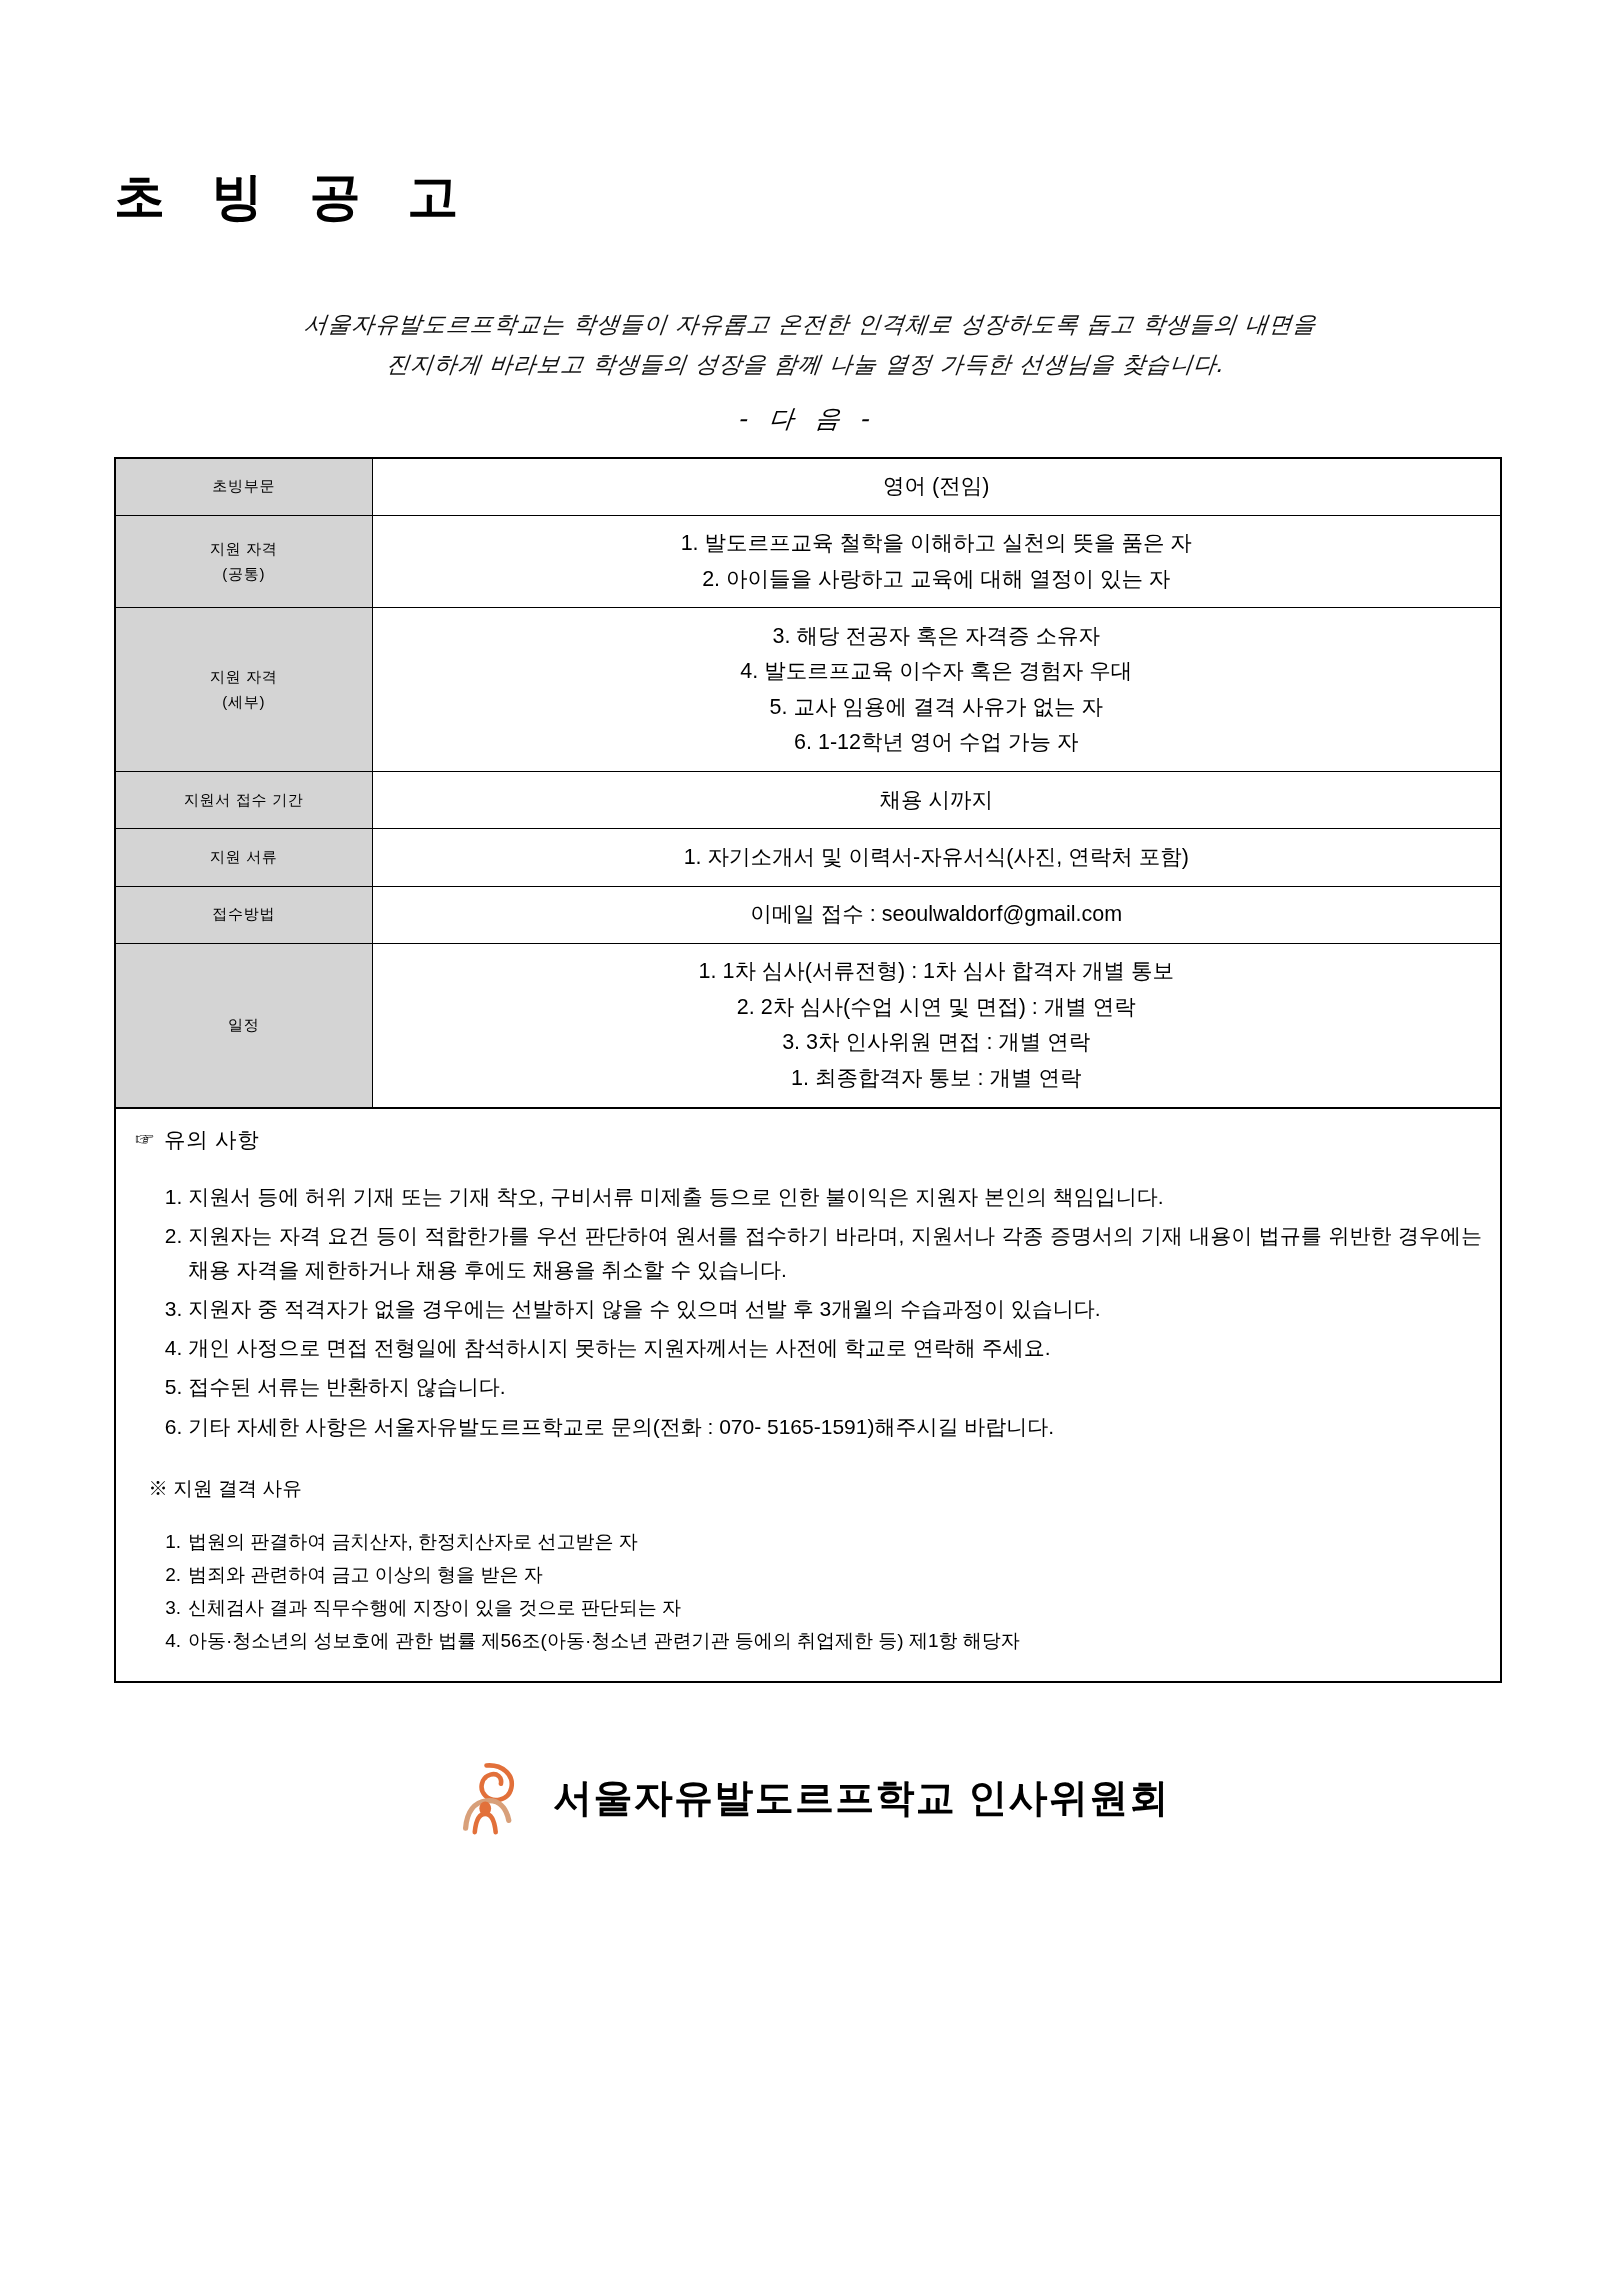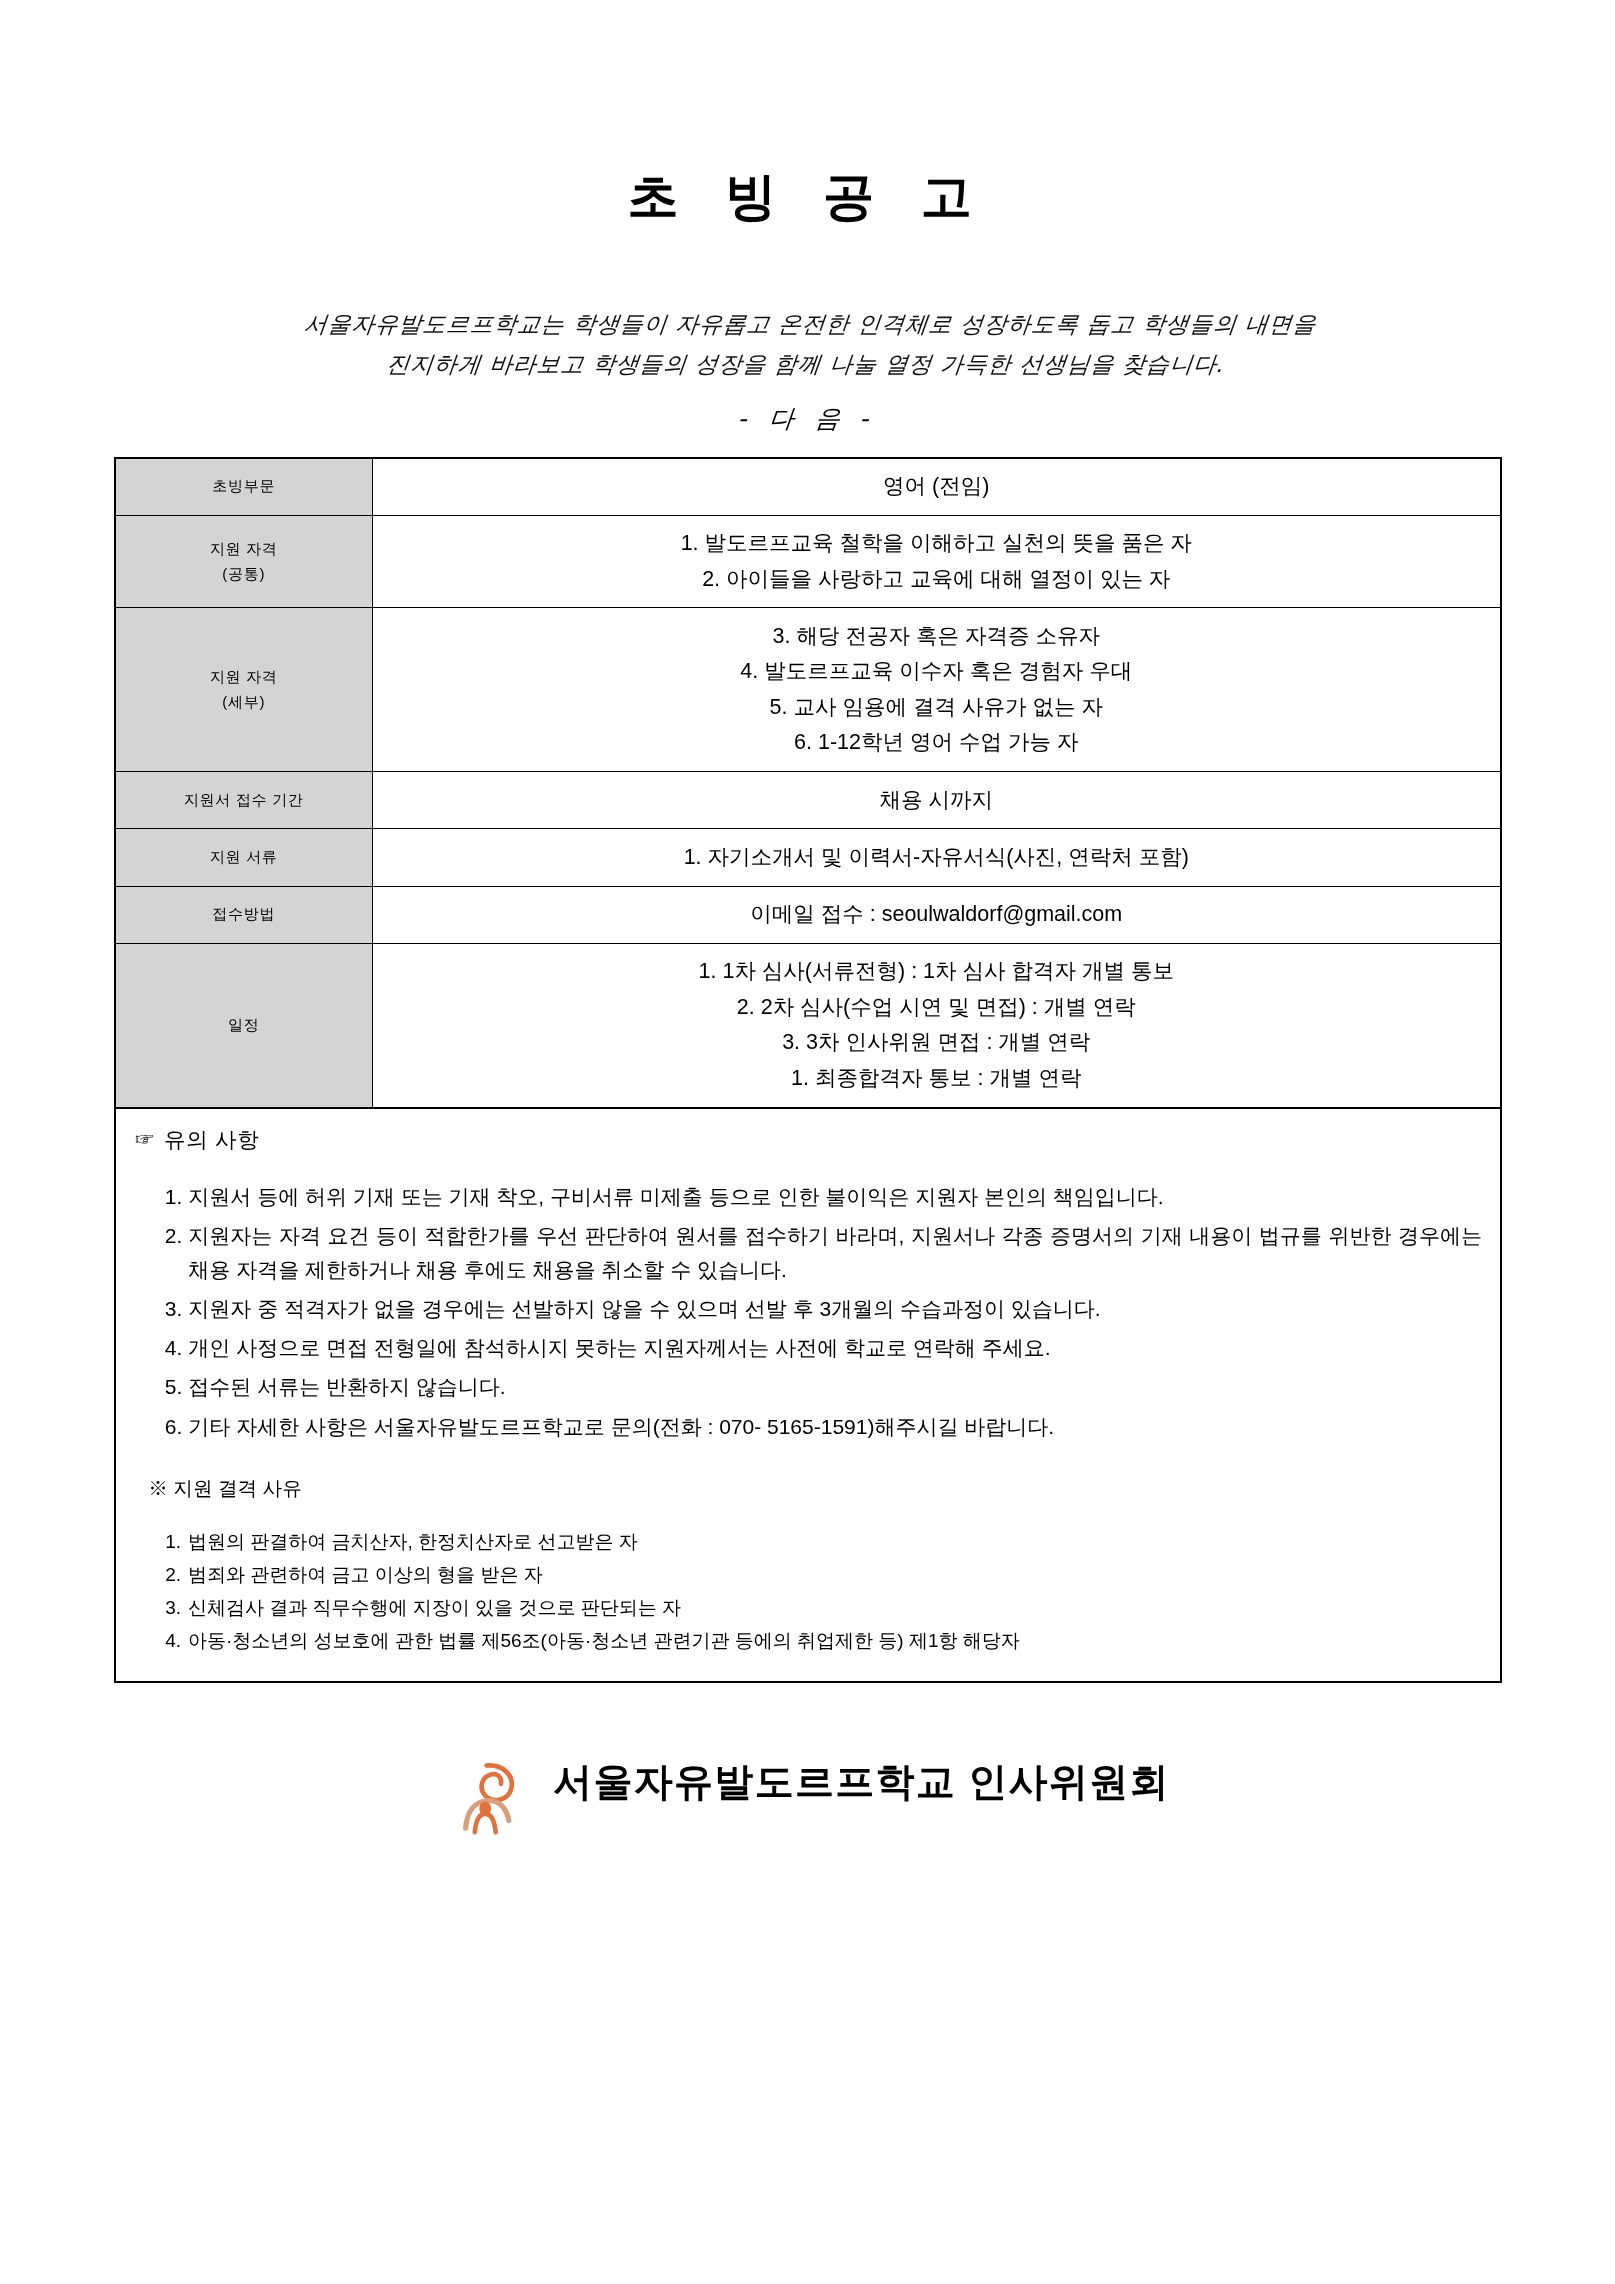--- a/index.html
+++ b/index.html
@@ -18,21 +18,20 @@
   .page {
     width: 1616px;
     height: 2284px;
     box-sizing: border-box;
     padding: 0 114px;
     position: relative;
   }
 
   
   .doc-title {
-    text-align: center;
     font-size: 51px;
     font-weight: bold;
     letter-spacing: 17px;
     margin-top: 163px;
     margin-bottom: 16px;
     font-family: "Liberation Serif", serif;
   }
 
   
   .intro {
@@ -141,20 +140,21 @@
     left: 0;
     top: 0;
     width: 30px;
     text-align: right;
   }
 
   
   .footer {
     margin-top: 72px;
     display: flex;
+    align-items: center;
     justify-content: center;
     gap: 22px;
   }
   .logo {
     width: 85px;
     height: 85px;
     position: relative;
     flex: 0 0 auto;
   }
   .footer-name {

